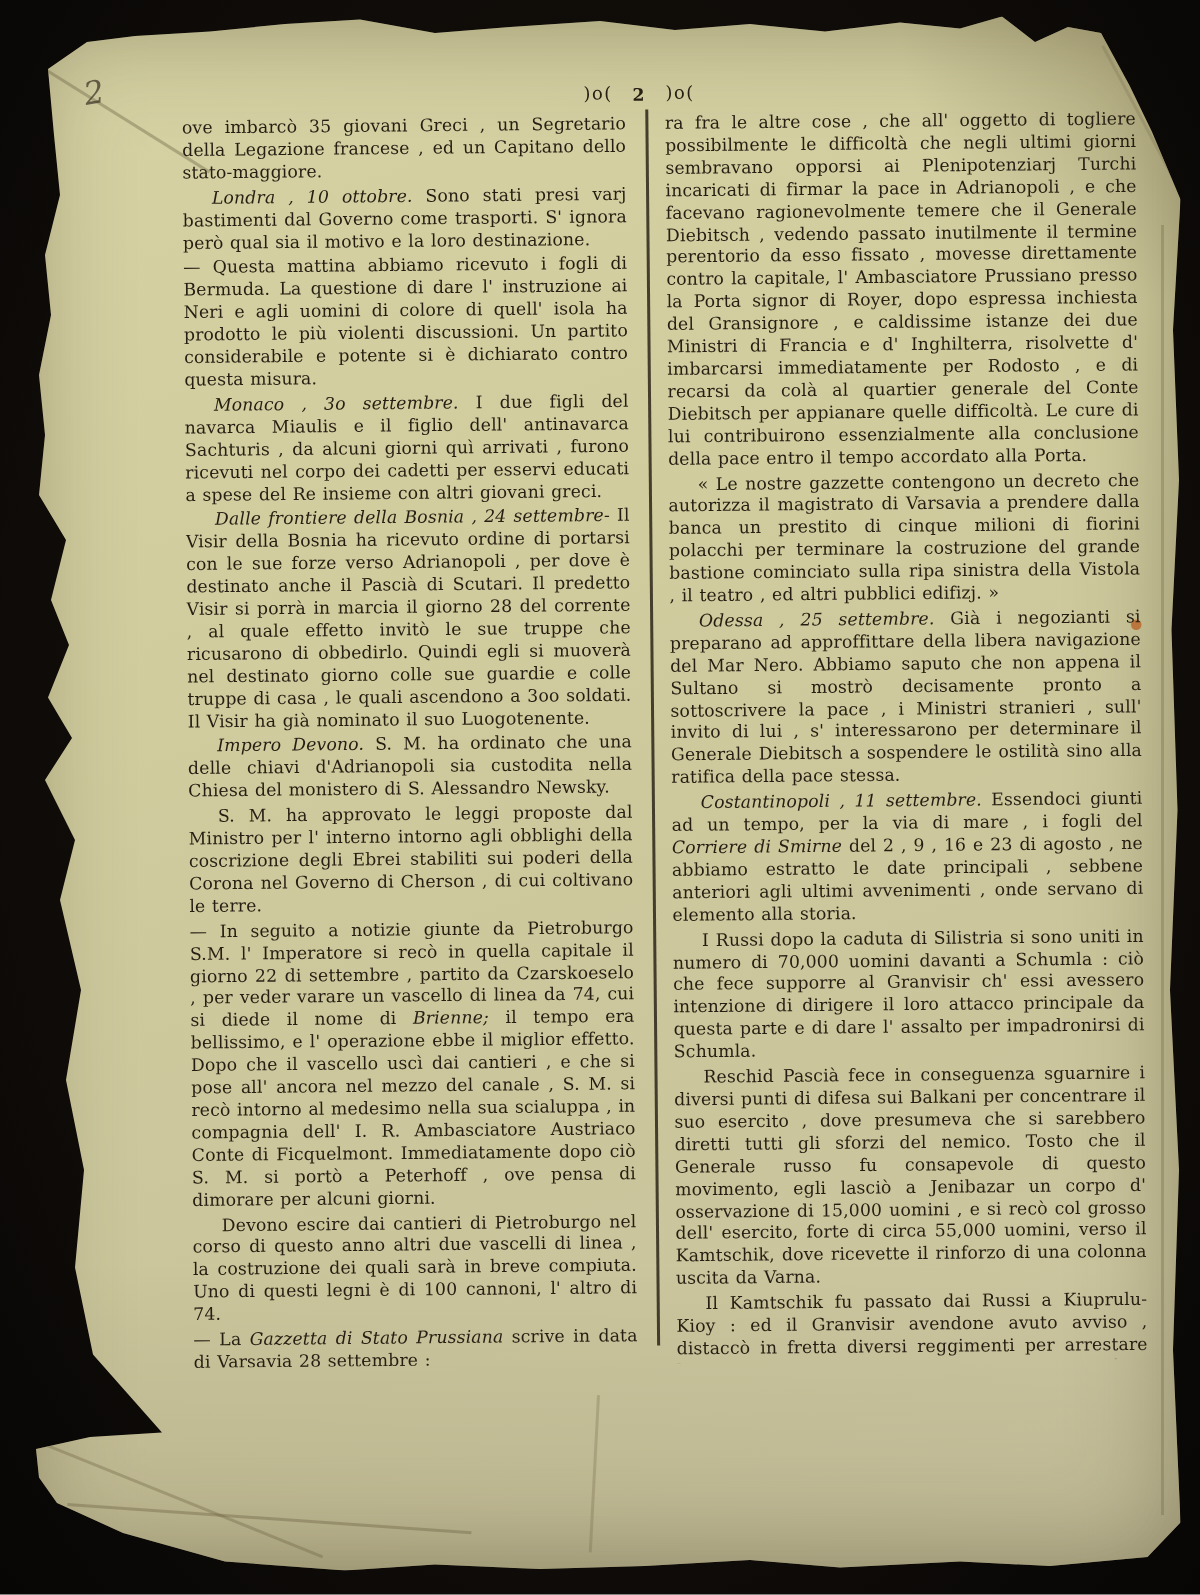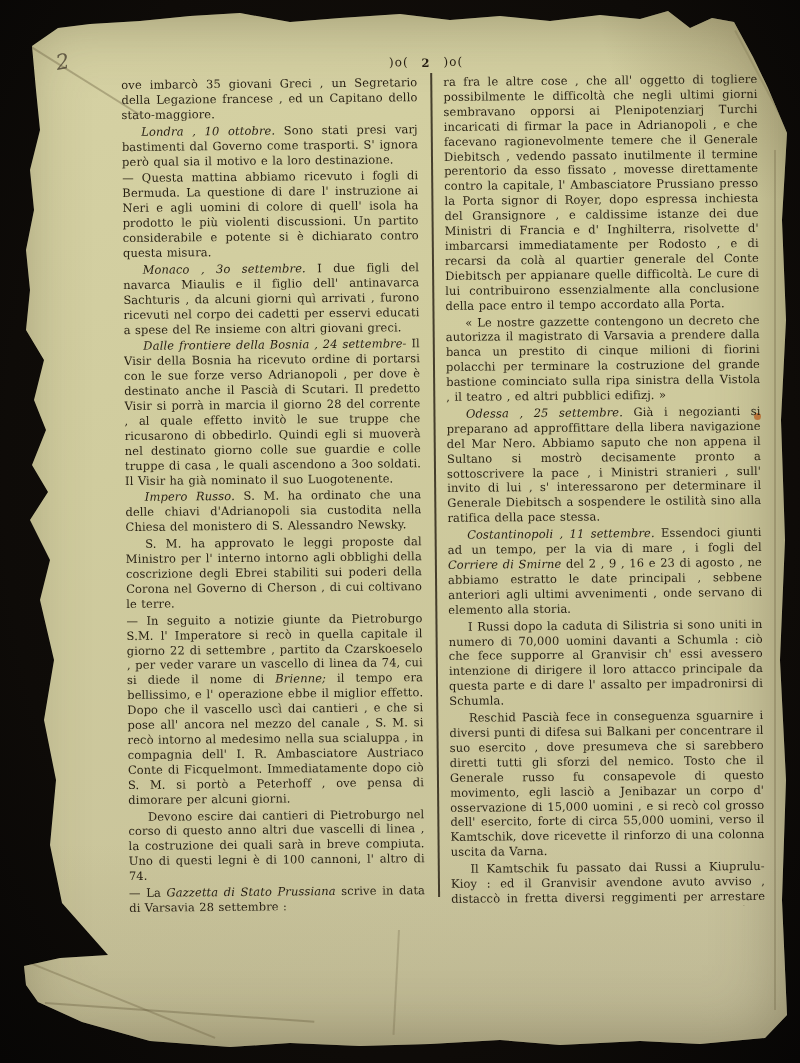--- a/index.html
+++ b/index.html
@@ -106,21 +106,21 @@
       </div>
 
       <div class="divider"></div>
 
       <div class="column col-left">
           <p class="para"><span>ove imbarcò 35 giovani Greci , un Segretario della Legazione francese , ed un Capitano dello stato-maggiore.</span></p>
           <p class="para indent"><i>Londra , 10 ottobre.</i><span> Sono stati presi varj bastimenti dal Governo come trasporti. S' ignora però qual sia il motivo e la loro destinazione.</span></p>
           <p class="para"><span>— Questa mattina abbiamo ricevuto i fogli di Bermuda. La questione di dare l' instruzione ai Neri e agli uomini di colore di quell' isola ha prodotto le più violenti discussioni. Un partito considerabile e potente si è dichiarato contro questa misura.</span></p>
           <p class="para indent"><i>Monaco , 3o settembre.</i><span> I due figli del navarca Miaulis e il figlio dell' antinavarca Sachturis , da alcuni giorni quì arrivati , furono ricevuti nel corpo dei cadetti per esservi educati a spese del Re insieme con altri giovani greci.</span></p>
           <p class="para indent"><i>Dalle frontiere della Bosnia , 24 settembre-</i><span> Il Visir della Bosnia ha ricevuto ordine di portarsi con le sue forze verso Adrianopoli , per dove è destinato anche il Pascià di Scutari. Il predetto Visir si porrà in marcia il giorno 28 del corrente , al quale effetto invitò le sue truppe che ricusarono di obbedirlo. Quindi egli si muoverà nel destinato giorno colle sue guardie e colle truppe di casa , le quali ascendono a 3oo soldati. Il Visir ha già nominato il suo Luogotenente.</span></p>
-          <p class="para indent"><i>Impero Russo.</i><span> S. M. ha ordinato che una delle chiavi d'Adrianopoli sia custodita nella Chiesa del monistero di S. Alessandro Newsky.</span></p>
+          <p class="para indent"><i>Impero Devono.</i><span> S. M. ha ordinato che una delle chiavi d'Adrianopoli sia custodita nella Chiesa del monistero di S. Alessandro Newsky.</span></p>
           <p class="para indent"><span>S. M. ha approvato le leggi proposte dal Ministro per l' interno intorno agli obblighi della coscrizione degli Ebrei stabiliti sui poderi della Corona nel Governo di Cherson , di cui coltivano le terre.</span></p>
           <p class="para"><span>— In seguito a notizie giunte da Pietroburgo S.M. l' Imperatore si recò in quella capitale il giorno 22 di settembre , partito da Czarskoeselo , per veder varare un vascello di linea da 74, cui si diede il nome di </span><i>Brienne;</i><span> il tempo era bellissimo, e l' operazione ebbe il miglior effetto. Dopo che il vascello uscì dai cantieri , e che si pose all' ancora nel mezzo del canale , S. M. si recò intorno al medesimo nella sua scialuppa , in compagnia dell' I. R. Ambasciatore Austriaco Conte di Ficquelmont. Immediatamente dopo ciò S. M. si portò a Peterhoff , ove pensa di dimorare per alcuni giorni.</span></p>
           <p class="para indent"><span>Devono escire dai cantieri di Pietroburgo nel corso di questo anno altri due vascelli di linea , la costruzione dei quali sarà in breve compiuta. Uno di questi legni è di 100 cannoni, l' altro di 74.</span></p>
           <p class="para"><span>— La </span><i>Gazzetta di Stato Prussiana</i><span> scrive in data di Varsavia 28 settembre :</span></p>
         </div>
       <div class="column col-right">
           <p class="para"><span>ra fra le altre cose , che all' oggetto di togliere possibilmente le difficoltà che negli ultimi giorni sembravano opporsi ai Plenipotenziarj Turchi incaricati di firmar la pace in Adrianopoli , e che facevano ragionevolmente temere che il Generale Diebitsch , vedendo passato inutilmente il termine perentorio da esso fissato , movesse direttamente contro la capitale, l' Ambasciatore Prussiano presso la Porta signor di Royer, dopo espressa inchiesta del Gransignore , e caldissime istanze dei due Ministri di Francia e d' Inghilterra, risolvette d' imbarcarsi immediatamente per Rodosto , e di recarsi da colà al quartier generale del Conte Diebitsch per appianare quelle difficoltà. Le cure di lui contribuirono essenzialmente alla conclusione della pace entro il tempo accordato alla Porta.</span></p>
           <p class="para indent"><span>« Le nostre gazzette contengono un decreto che autorizza il magistrato di Varsavia a prendere dalla banca un prestito di cinque milioni di fiorini polacchi per terminare la costruzione del grande bastione cominciato sulla ripa sinistra della Vistola , il teatro , ed altri pubblici edifizj. »</span></p>
           <p class="para indent"><i>Odessa , 25 settembre.</i><span> Già i negozianti si preparano ad approffittare della libera navigazione del Mar Nero. Abbiamo saputo che non appena il Sultano si mostrò decisamente pronto a sottoscrivere la pace , i Ministri stranieri , sull' invito di lui , s' interessarono per determinare il Generale Diebitsch a sospendere le ostilità sino alla ratifica della pace stessa.</span></p>
           <p class="para indent"><i>Costantinopoli , 11 settembre.</i><span> Essendoci giunti ad un tempo, per la via di mare , i fogli del </span><i>Corriere di Smirne</i><span> del 2 , 9 , 16 e 23 di agosto , ne abbiamo estratto le date principali , sebbene anteriori agli ultimi avvenimenti , onde servano di elemento alla storia.</span></p>

